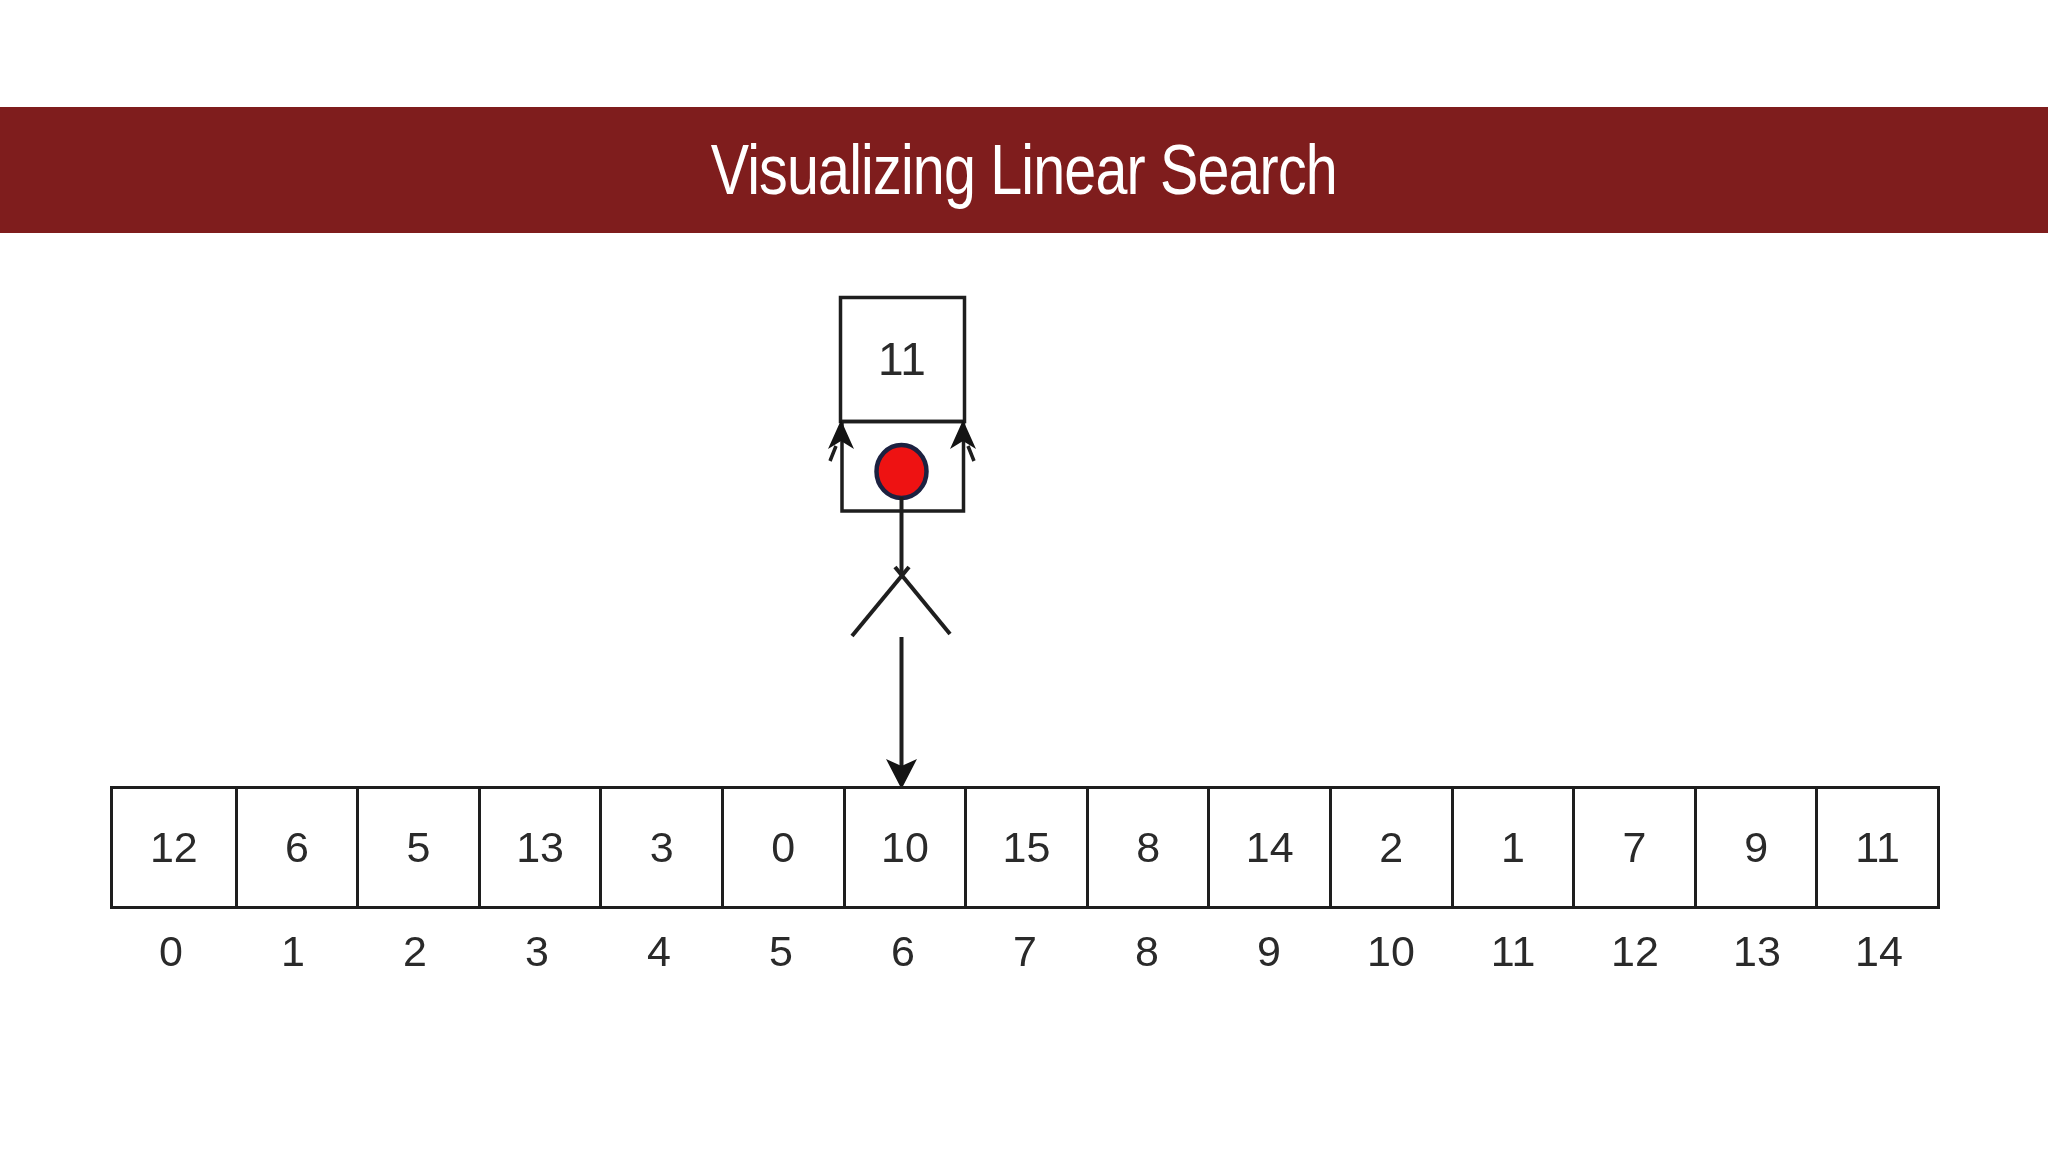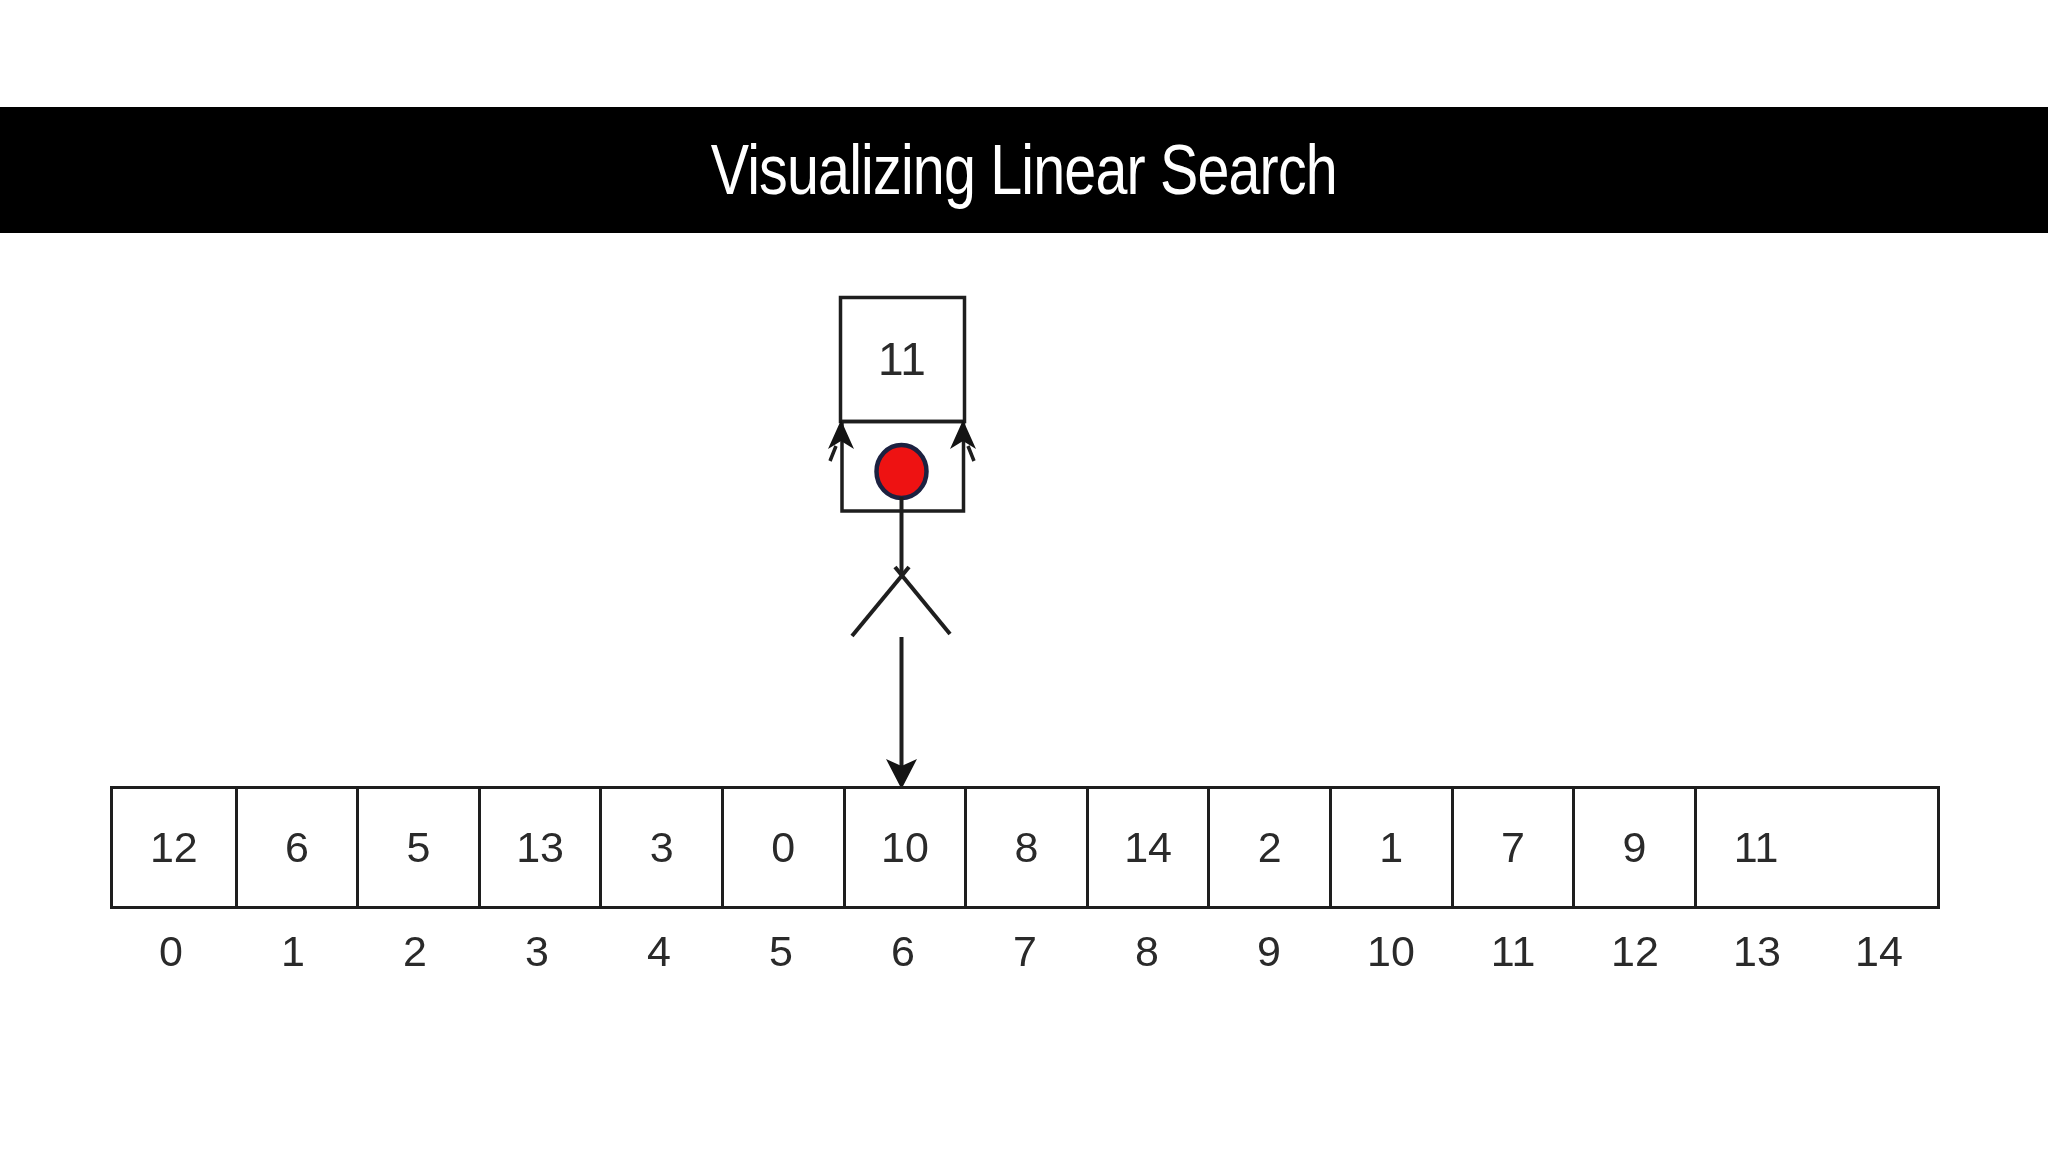--- a/index.html
+++ b/index.html
@@ -16,21 +16,21 @@
     font-family: "Liberation Sans", "DejaVu Sans", sans-serif;
   }
 
   
   .title-bar {
     position: absolute;
     left: 0;
     top: 107px;
     width: 2048px;
     height: 126px;
-    background: #000000;
+    background: #7f1d1d;
     display: flex;
     align-items: center;
     justify-content: center;
   }
   .title-bar .title-text {
     color: #ffffff;
     font-size: 70px;
     font-weight: 400;
     letter-spacing: -1px;
     transform: scaleX(0.82);
@@ -147,20 +147,23 @@
         <span>13</span>
       </div>
     <div class="array-cell">
         <span>3</span>
       </div>
     <div class="array-cell">
         <span>0</span>
       </div>
     <div class="array-cell">
         <span>10</span>
+      </div>
+    <div class="array-cell">
+        <span>15</span>
       </div>
     <div class="array-cell">
         <span>8</span>
       </div>
     <div class="array-cell">
         <span>14</span>
       </div>
     <div class="array-cell">
         <span>2</span>
       </div>

